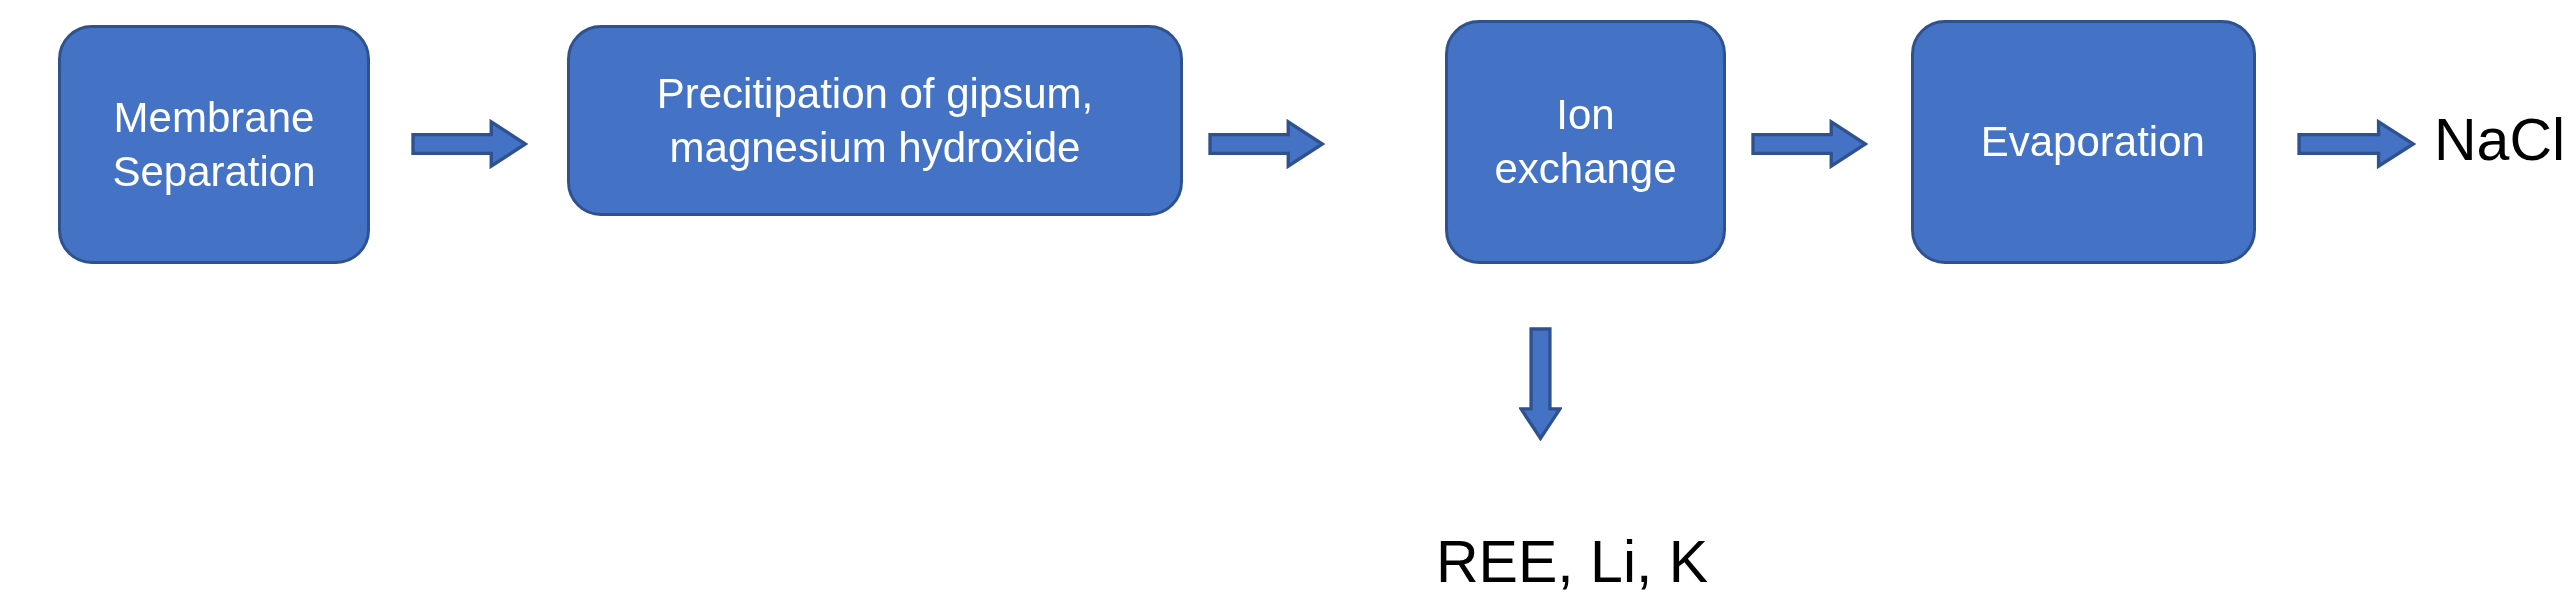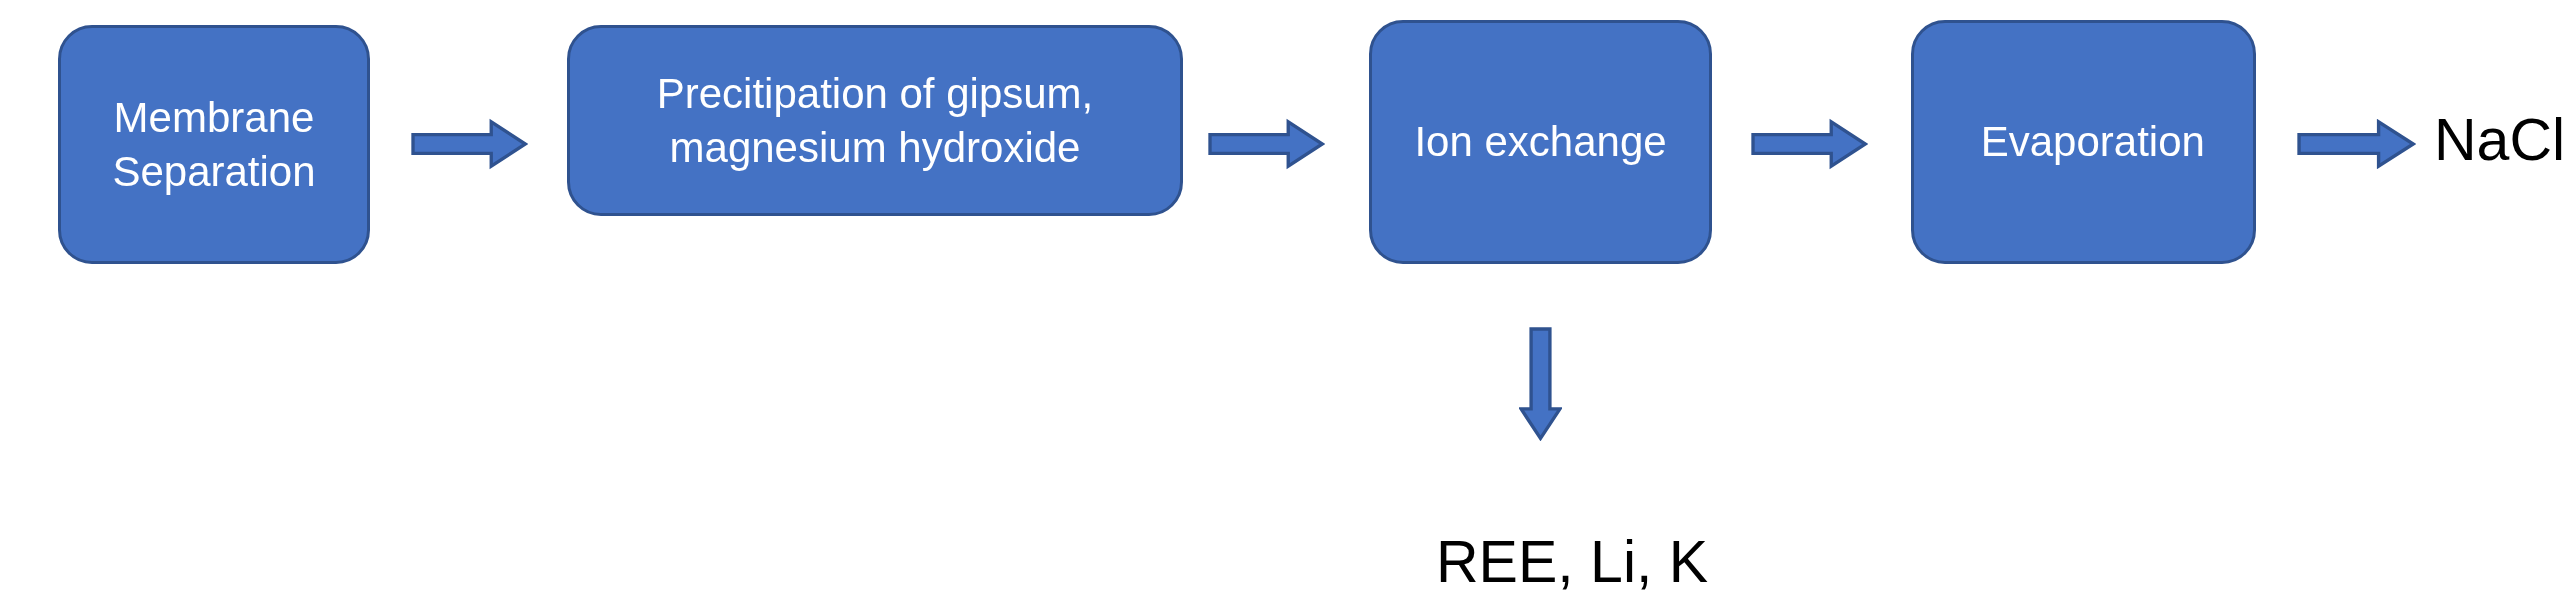--- a/index.html
+++ b/index.html
@@ -33,21 +33,21 @@
     display: flex;
     align-items: center;
     justify-content: center;
     text-align: center;
     font-size: 42px;
     line-height: 1.28;
     padding: 0 17.4px;
   }
   .box-1 { left: 58px;   top: 25px; width: 312px; height: 239px; }
   .box-2 { left: 567px;  top: 25px; width: 616px; height: 191px; }
-  .box-3 { left: 1369px; top: 20px; width: 343px; height: 244px; }
+  .box-3 { left: 1445px; top: 20px; width: 281px; height: 244px; }
   .box-4 { left: 1911px; top: 20px; width: 345px; height: 244px; padding-left: 36px; }
   .arrow {
     position: absolute;
     display: block;
   }
   .arrow svg { display: block; width: 100%; height: 100%; }
   .arrow-1 { left: 411px;  top: 113px; width: 117px; height: 62px; }
   .arrow-2 { left: 1208px; top: 113px; width: 117px; height: 62px; }
   .arrow-3 { left: 1751px; top: 113px; width: 117px; height: 62px; }
   .arrow-4 { left: 2297px; top: 113px; width: 119px; height: 62px; }

